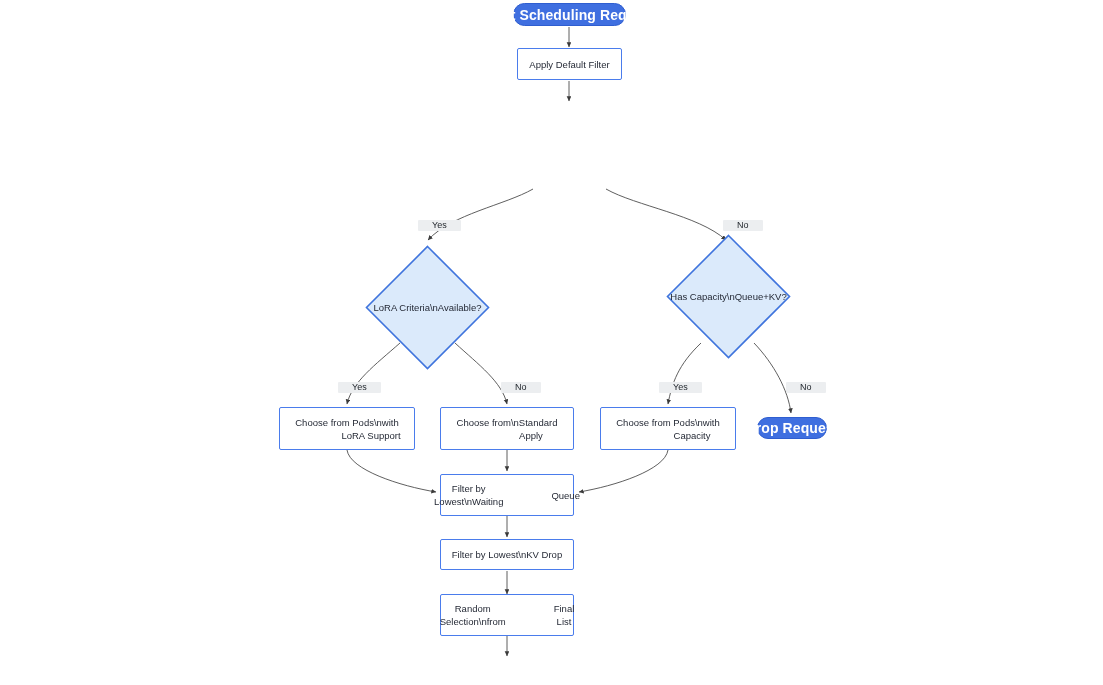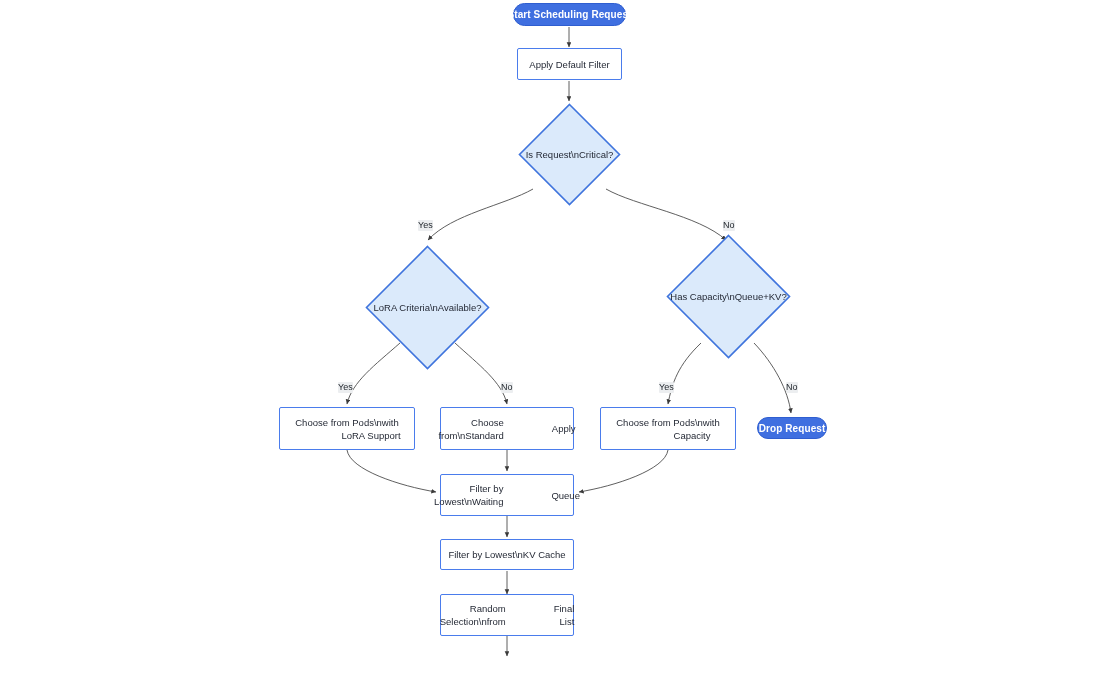--- a/index.html
+++ b/index.html
@@ -37,36 +37,35 @@
     align-items: center;
     justify-content: center;
     text-align: center;
   }
   
   .pill {
     background: #3f6fe0;
     border: 1px solid #2f5ed0;
     border-radius: 14px;
     color: #ffffff;
-    font-size: 10px;
+    font-size: 14px;
     font-weight: bold;
     letter-spacing: 0.1px;
     padding: 0 10px;
     white-space: nowrap;
   }
   
   .box {
     background: #ffffff;
     border: 1.4px solid #4a7cec;
     border-radius: 2px;
     color: #1f2430;
     font-size: 9.5px;
     line-height: 13px;
     padding: 0 2px;
-    text-align: right;
   }
   .box .l2 {
     display: block;
     margin-left: 48px;
   }
   
   .diamond-wrap {
     position: absolute;
   }
   .diamond-shape {
@@ -85,21 +84,21 @@
     line-height: 12px;
     color: #1f2430;
     white-space: nowrap;
     text-align: center;
   }
   .edge-label {
     position: absolute;
     font-size: 9px;
     color: #24292f;
     background: #eceef0;
-    padding: 0px 0;
+    padding: 0px 14px;
     border-radius: 1px;
     white-space: nowrap;
     line-height: 11px;
   }
 </style>
 </head>
 <body>
 
 <div id="canvas">
 
@@ -142,67 +141,61 @@
   </svg>
 
   <div class="node pill" style="left:513px; top:3px; width:113px; height:23px;">
     <span>Start Scheduling Request</span>
   </div>
 
   <div class="node box" style="left:517px; top:48px; width:105px; height:32px;">
     <span>Apply Default Filter</span>
   </div>
 
-  <div class="diamond-wrap" style="left:518px; top:103px; width:103px; height:103px;">
-    <svg class="diamond-shape" viewBox="0 0 103 103" preserveAspectRatio="none">
-      <polygon points="51.5,1.5 101.5,51.5 51.5,101.5 1.5,51.5" fill="#dbeafb" stroke="#3f74dd" stroke-width="1.6"></polygon>
-    </svg>
-    <span class="diamond-label">Is Request\nCritical?</span>
-  </div>
 
   <div class="diamond-wrap" style="left:365px; top:245px; width:125px; height:125px;">
     <svg class="diamond-shape" viewBox="0 0 125 125" preserveAspectRatio="none">
       <polygon points="62.5,1.5 123.5,62.5 62.5,123.5 1.5,62.5" fill="#dbeafb" stroke="#3f74dd" stroke-width="1.6"></polygon>
     </svg>
     <span class="diamond-label">LoRA Criteria\nAvailable?</span>
   </div>
 
   <div class="diamond-wrap" style="left:666px; top:234px; width:125px; height:125px;">
     <svg class="diamond-shape" viewBox="0 0 125 125" preserveAspectRatio="none">
       <polygon points="62.5,1.5 123.5,62.5 62.5,123.5 1.5,62.5" fill="#dbeafb" stroke="#3f74dd" stroke-width="1.6"></polygon>
     </svg>
     <span class="diamond-label">Has Capacity\nQueue+KV?</span>
   </div>
 
   <div class="node box" style="left:279px; top:407px; width:136px; height:43px; flex-direction:column;">
     <span>Choose from Pods\nwith</span>
     <span class="l2">LoRA Support</span>
   </div>
 
-  <div class="node box" style="left:440px; top:407px; width:134px; height:43px; flex-direction:row;">
+  <div class="node box" style="left:440px; top:407px; width:134px; height:43px; flex-direction:column;">
     <span>Choose from\nStandard</span>
     <span class="l2">Apply</span>
   </div>
 
   <div class="node box" style="left:600px; top:407px; width:136px; height:43px; flex-direction:column;">
     <span>Choose from Pods\nwith</span>
     <span class="l2">Capacity</span>
   </div>
 
   <div class="node pill" style="left:757px; top:417px; width:70px; height:22px;justify-content:center;">
     <span>Drop Request</span>
   </div>
 
   <div class="node box" style="left:440px; top:474px; width:134px; height:42px; flex-direction:row;">
     <span>Filter by Lowest\nWaiting</span>
     <span class="l2">Queue</span>
   </div>
 
   <div class="node box" style="left:440px; top:539px; width:134px; height:31px;">
-    <span>Filter by Lowest\nKV Cache</span>
+    <span>Filter by Lowest\nKV Drop</span>
   </div>
 
   <div class="node box" style="left:440px; top:594px; width:134px; height:42px; flex-direction:row;">
     <span>Random Selection\nfrom</span>
     <span class="l2">Final List</span>
   </div>
 
   <div class="node pill" style="left:493px; top:659px; width:29px; height:22px;margin-top:36px;">
     <span>End</span>
   </div>

